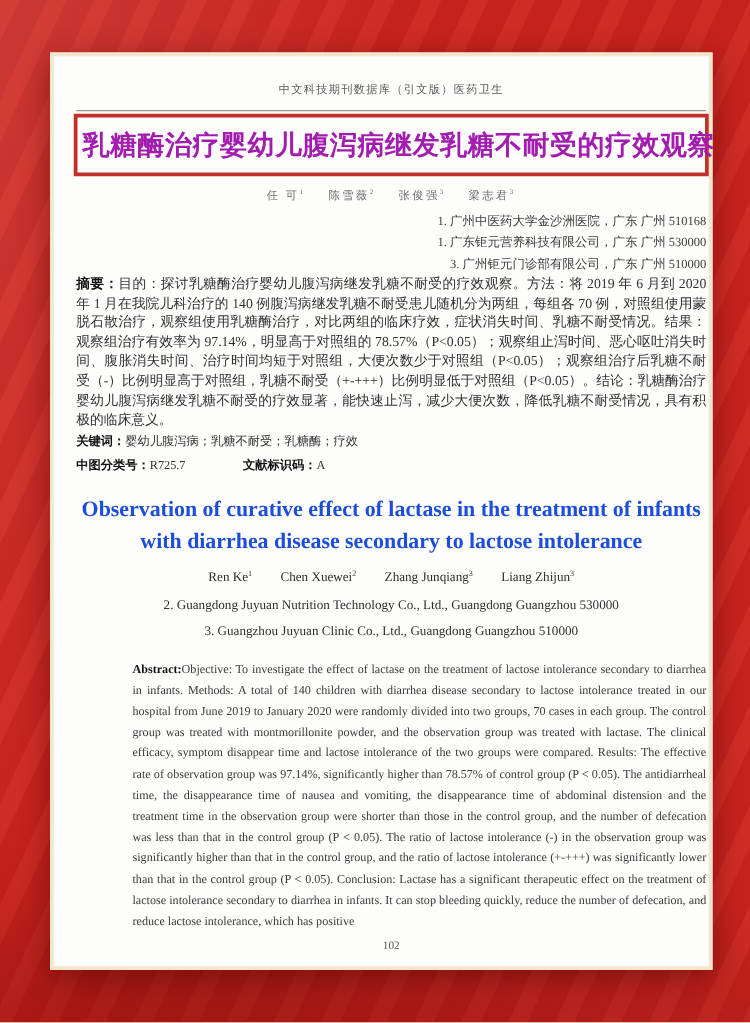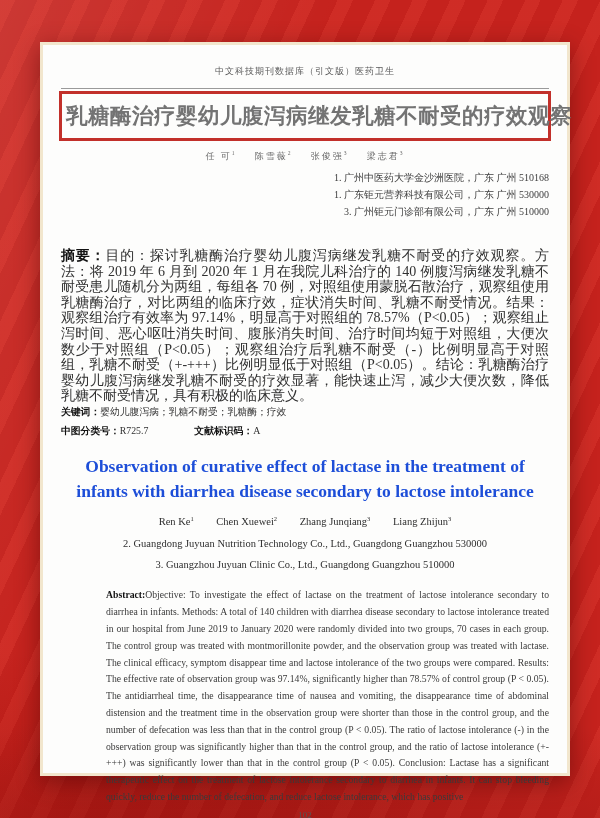--- a/index.html
+++ b/index.html
@@ -16,46 +16,46 @@
       repeating-linear-gradient(115deg, rgba(255,90,75,0.18) 0 14px, rgba(255,90,75,0) 14px 34px),
       linear-gradient(115deg, rgba(255,255,255,0.10), rgba(255,255,255,0) 35%),
       linear-gradient(#c5221d,#c5221d);
   }
   .paper{
     position:absolute;left:40px;top:42px;width:530px;height:734px;
     background:#fdfdfc;
     border:3px solid #f2e6cd;
     box-sizing:border-box;
     box-shadow:0 6px 22px rgba(60,0,0,0.45);
-    padding:20px 18px 0 18px;
+    padding:20px 2px 0 18px;
     color:#333;
   }
   .jheader{
     text-align:center;font-size:9px;color:#5a5a5a;letter-spacing:1px;
     font-family:"Liberation Serif", serif;
   }
   .hrule{border:0;border-top:1px solid #9a9a9a;margin:10px 0 2px 0;}
   .title-box{
     border:3px solid #c2302a;margin:0 -2px;padding:7px 4px 8px 4px;
     text-align:center;
   }
   .title-zh{
     font-family:"Liberation Sans", sans-serif;
-    font-weight:bold;font-size:21.5px;color:#737373;letter-spacing:0.5px;
+    font-weight:bold;font-size:21.5px;color:#a21caf;letter-spacing:0.5px;
     white-space:nowrap;
     text-align:center;
   }
   .authors-zh{
     text-align:center;font-size:9px;color:#6a6a6a;margin-top:9px;letter-spacing:2px;
   }
   .authors-zh .au{margin:0 7px;}
   sup{font-size:0.62em;}
   .affil-zh{ text-align:right;font-size:10px;color:#3c3c3c;line-height:17px;margin-top:6px;}
   .abstract-zh{
-    margin-top:28px;font-size:14px;line-height:15.6px;text-align:justify;color:#303030;
+    margin-top:0;font-size:11px;line-height:15.6px;text-align:justify;color:#303030;
   }
   .lbl{font-weight:bold;color:#111;font-family:"Liberation Sans", sans-serif;}
   .kw-row{font-size:9.8px;margin-top:2px;color:#303030;}
   .clc-row{font-size:9.8px;margin-top:6px;color:#303030;}
   .clc-row .gap{display:inline-block;width:46px;}
   .title-en{
     margin-top:16px;text-align:center;font-weight:bold;font-size:17.5px;
     line-height:25px;color:#1d4ed8;font-family:"Liberation Serif", serif;
   }
   .authors-en{text-align:center;font-size:10.5px;color:#2e2e2e;margin-top:11px;}

